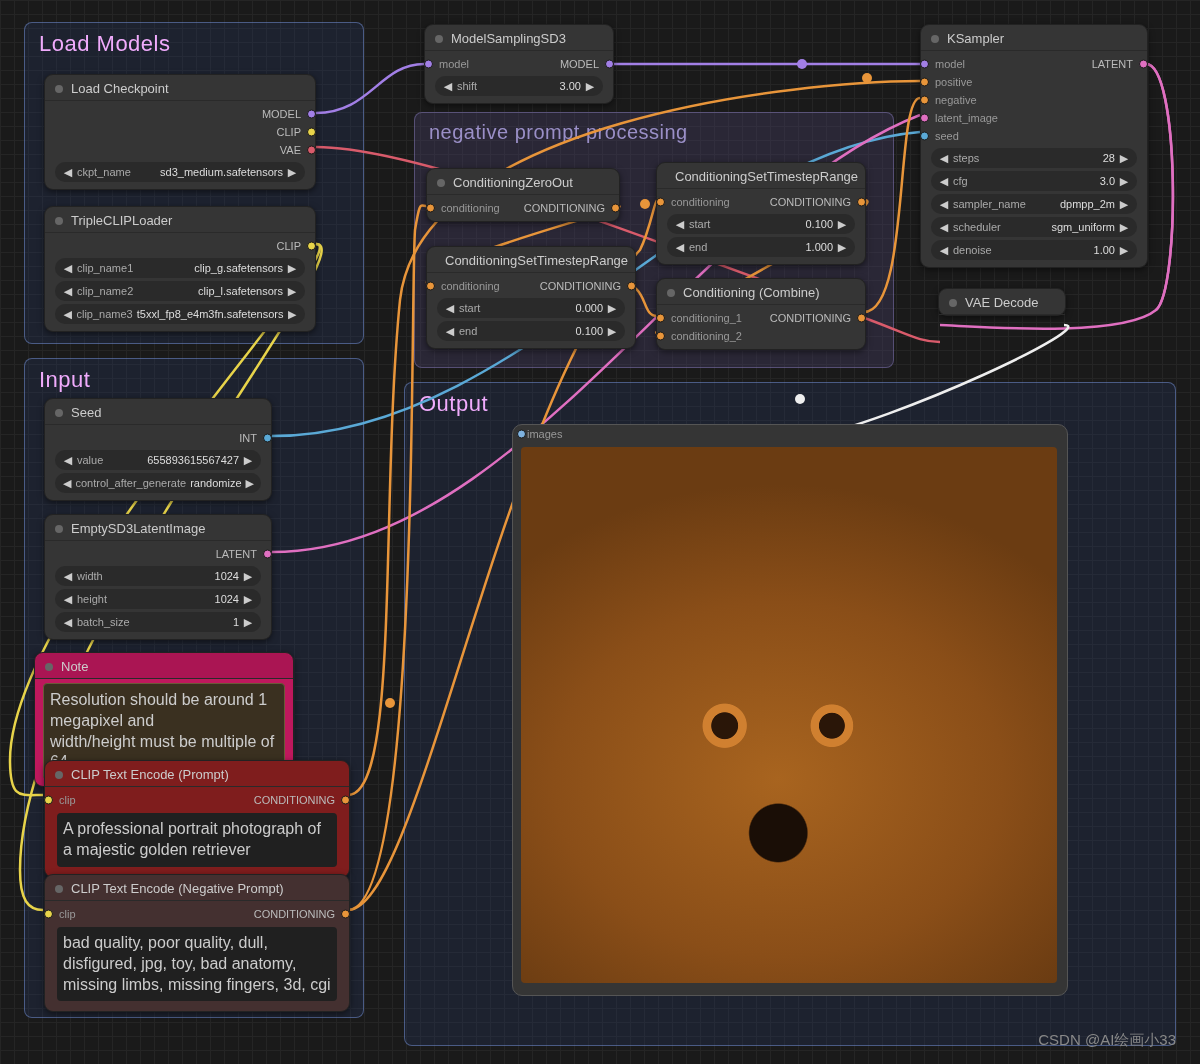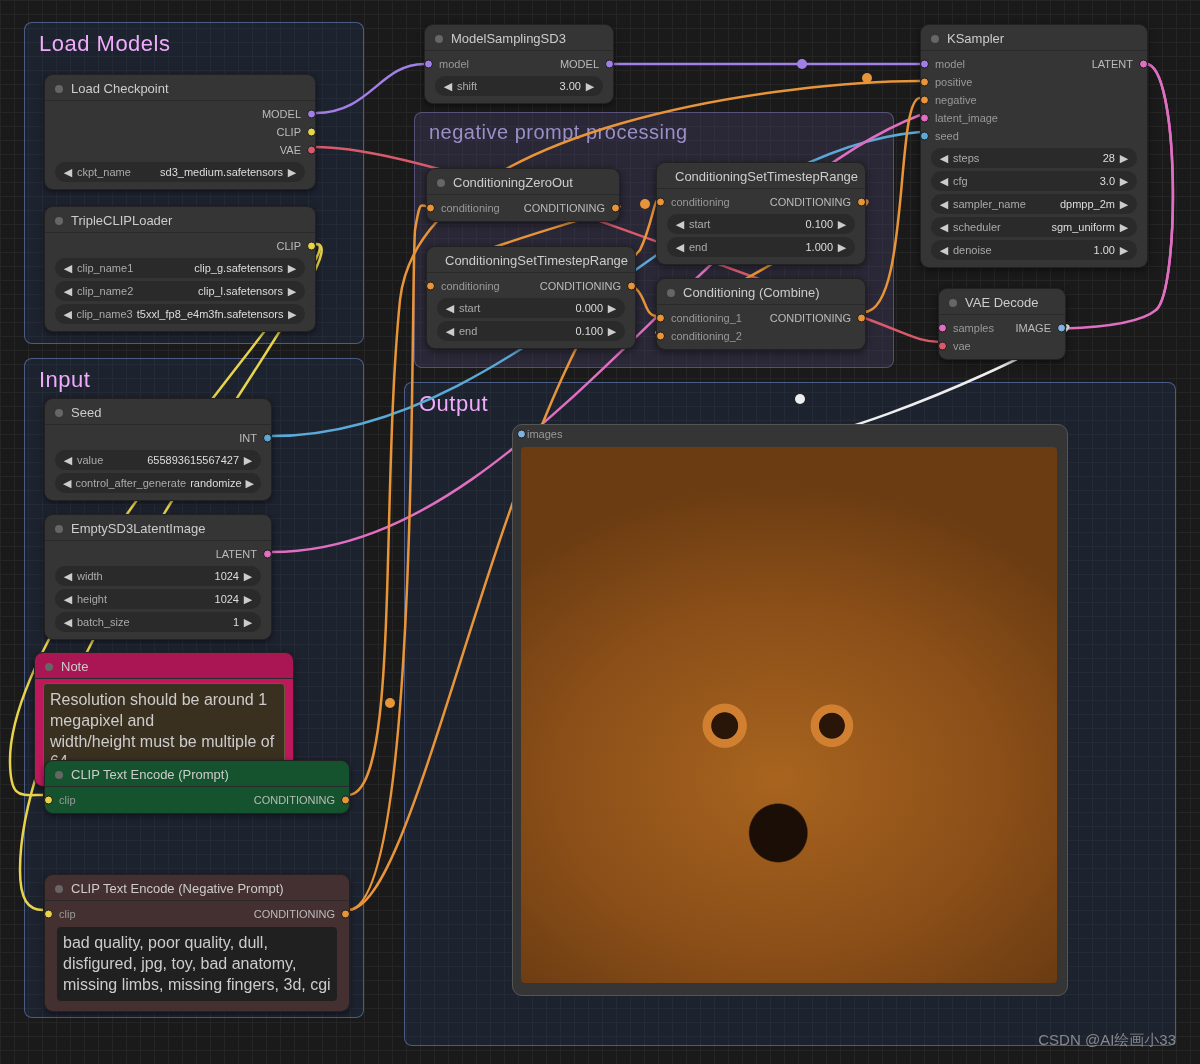--- a/index.html
+++ b/index.html
@@ -80,21 +80,21 @@
   background: #202020; color: #ccc;
   font-family: Liberation Sans, sans-serif; font-size: 16px;
   border-radius: 4px; min-height: 40px;
   white-space: pre-wrap; line-height: 1.3;
 }
 
 .note-node { background: #be185d; }
 .note-node .node-head { background: rgba(0,0,0,.1); }
 .note-node .textarea { background: #3a3020; border: 1px solid #6a5a38; }
 
-.prompt-pos { background: #14532d; }
+.prompt-pos { background: #7f1d1d; }
 .prompt-neg { background: #443030; }
 
 .preview {
   position: absolute; background: #353535;
   border: 1px solid #555; border-radius: 10px;
   z-index: 10; padding-bottom: 8px;
 }
 .preview-img {
   margin: 4px 8px 4px; width: 536px; height: 536px;
   border-radius: 4px;
@@ -382,20 +382,21 @@
       <span class="node-dot"></span>
     <span class="node-title">CLIP Text Encode (Prompt)</span>
     </div>
   <div class="node-body">
     <div class="row">
       <span class="port in" style="background:#e8d44a"></span>
       <span class="label">clip</span>
       <span class="out-label">CONDITIONING</span>
       <span class="port out" style="background:#e8953a"></span>
     </div>
+    <div class="textarea">A professional portrait photograph of a majestic golden retriever</div>
   </div>
 </div>
 
 <div class="node prompt-neg" style="left:44px;top:874px;width:306px">
   <div class="node-head">
       <span class="node-dot"></span>
     <span class="node-title">CLIP Text Encode (Negative Prompt)</span>
     </div>
   <div class="node-body">
     <div class="row">
@@ -494,32 +495,20 @@
       <span class="label">conditioning_2</span>
     </div>
   </div>
 </div>
 
 <div class="node" style="left:938px;top:288px;width:128px">
   <div class="node-head">
       <span class="node-dot"></span>
     <span class="node-title">VAE Decode</span>
     </div>
-  <div class="node-body">
-    <div class="row">
-      <span class="port in" style="background:#e06fc1"></span>
-      <span class="label">samples</span>
-      <span class="out-label">IMAGE</span>
-      <span class="port out" style="background:#7fb3e0"></span>
-    </div>
-    <div class="row">
-      <span class="port in" style="background:#d95b6b"></span>
-      <span class="label">vae</span>
-    </div>
-  </div>
 </div>
 
 <div class="preview" style="left:512px;top:424px;width:556px">
   <div class="row" style="padding-left:14px">
     <span class="port in" style="background:#7fb3e0;left:4px"></span>
     <span class="label">images</span>
   </div>
   <div class="preview-img"></div>
 </div>
 

